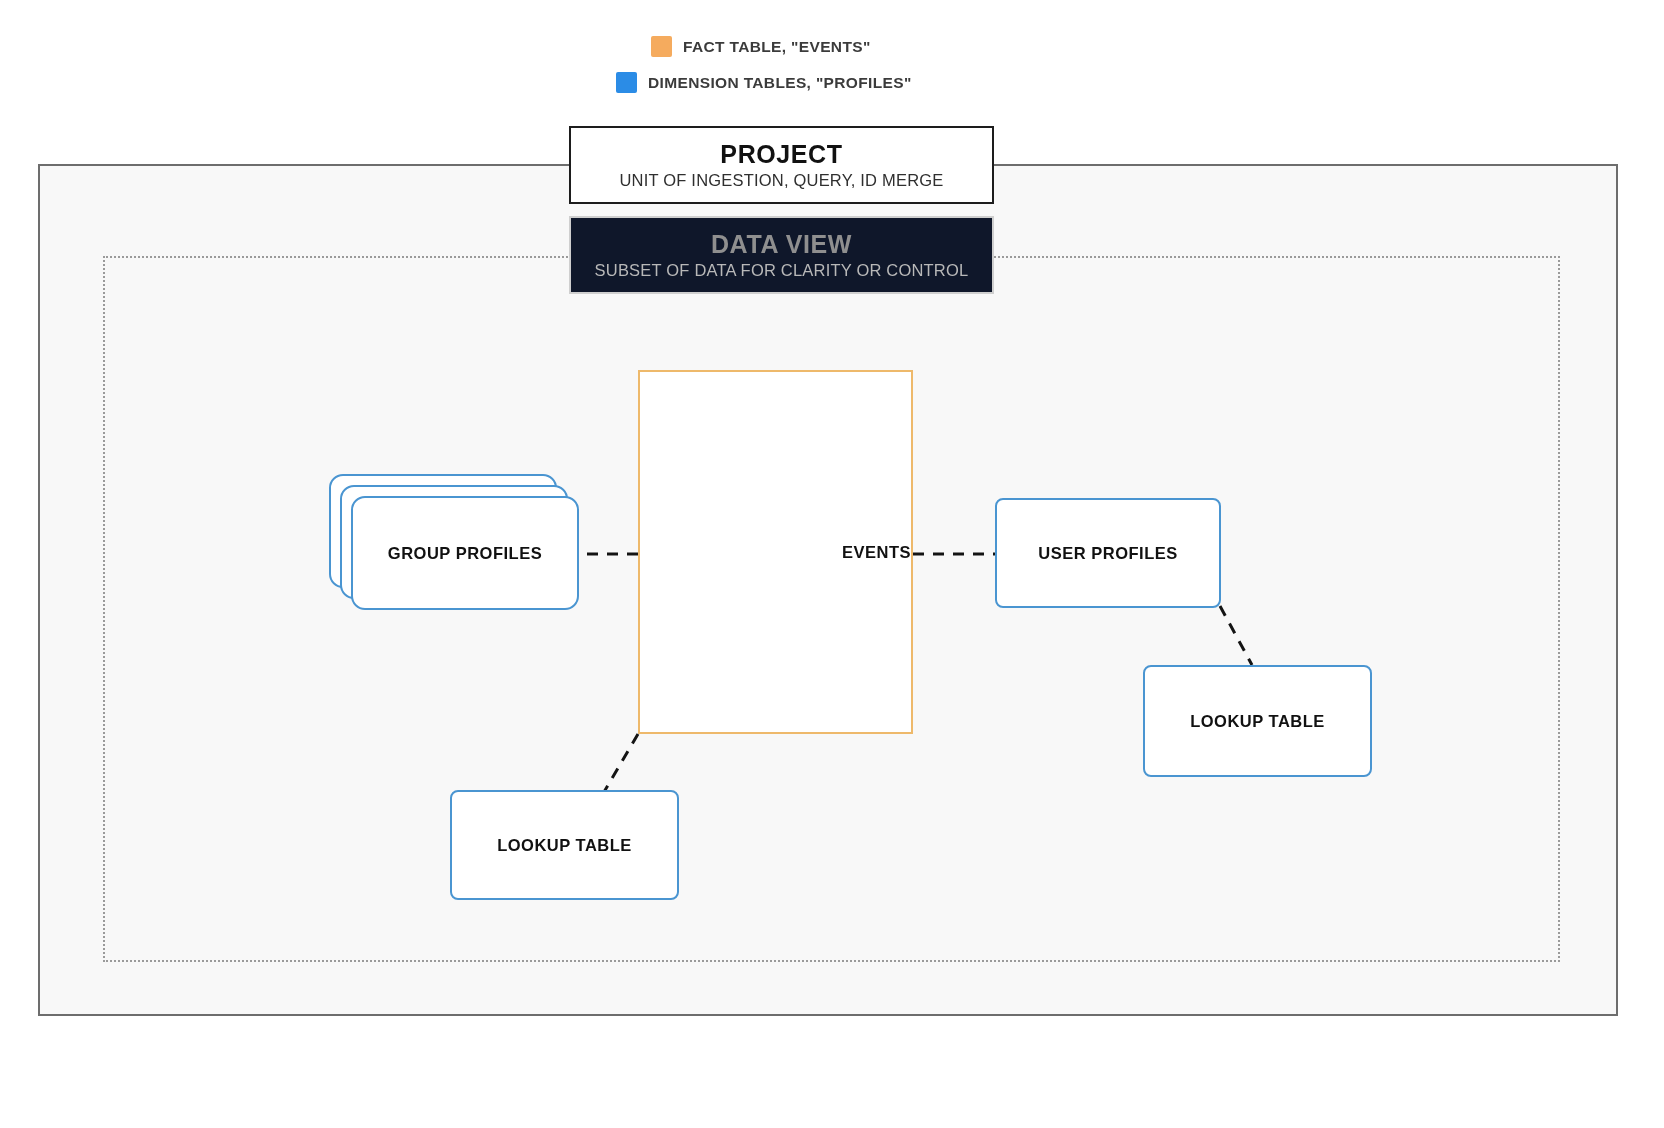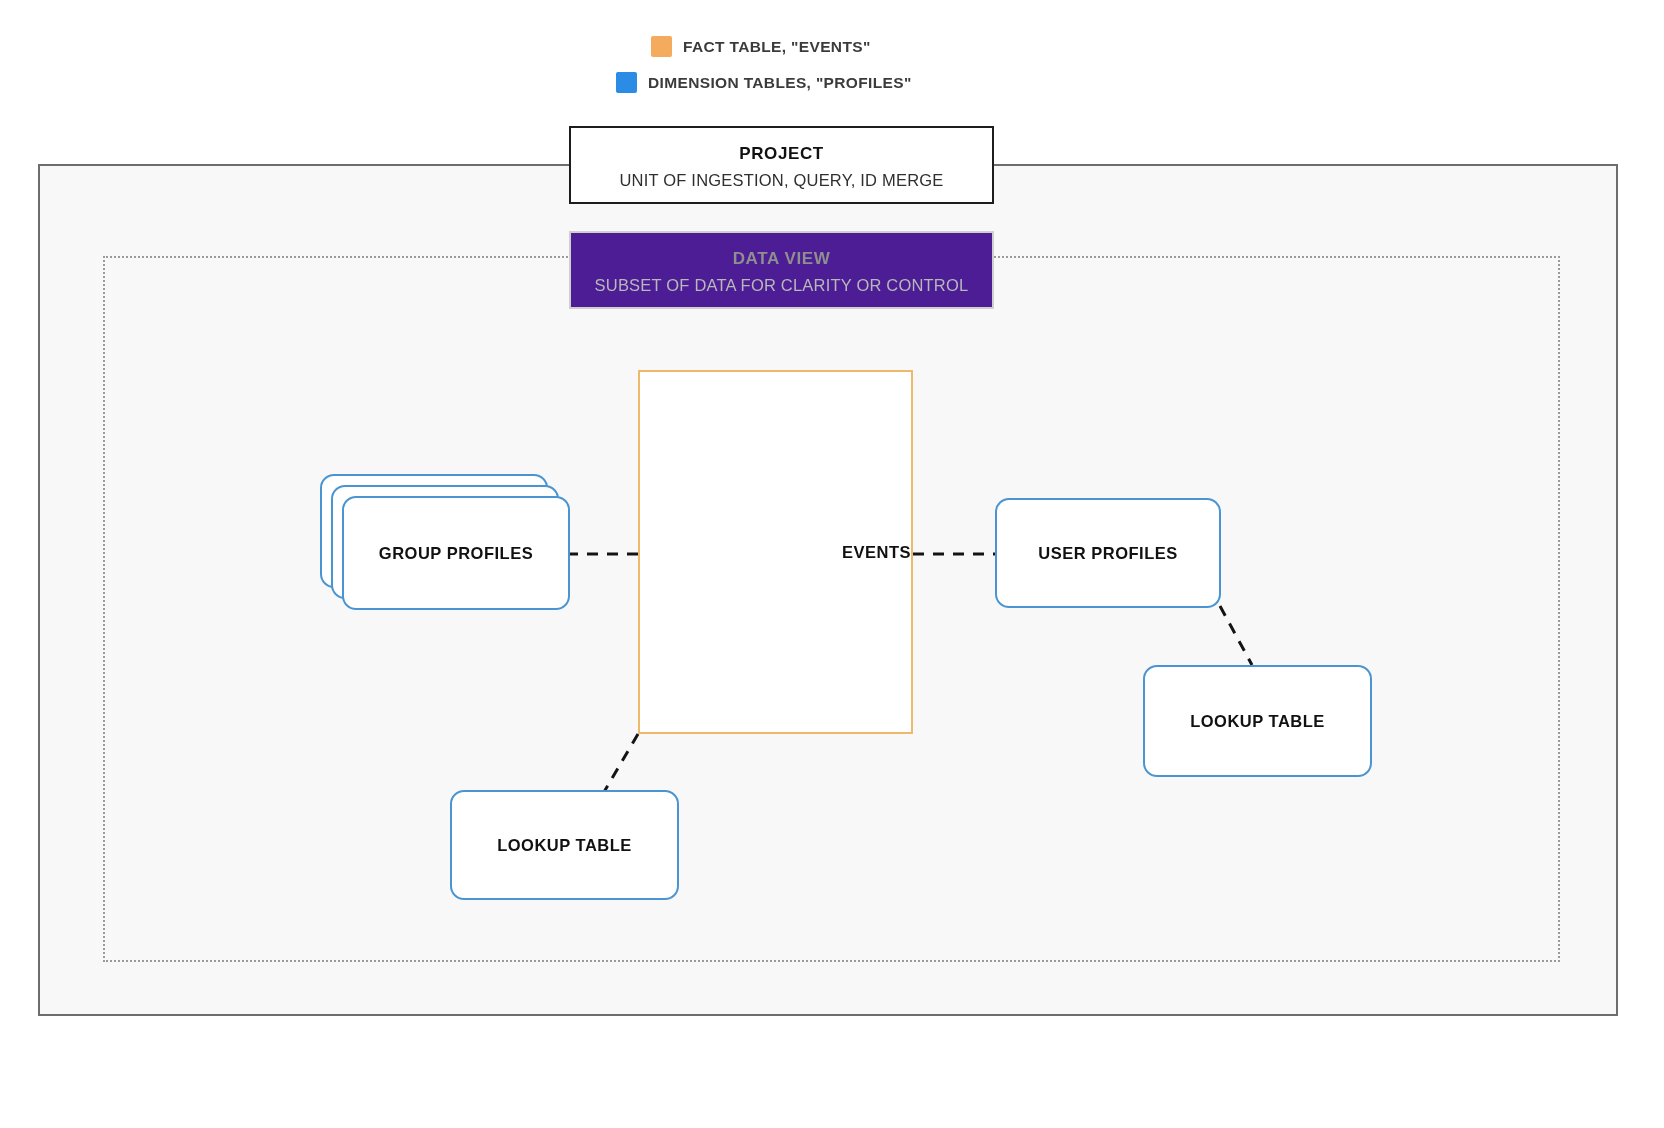--- a/index.html
+++ b/index.html
@@ -73,28 +73,28 @@
   }
   #project-card {
     left: 569px;
     top: 126px;
     width: 425px;
     height: 78px;
     border: 2px solid #1d1d1d;
   }
   #dataview-card {
     left: 569px;
-    top: 231px;
+    top: 216px;
     width: 425px;
     height: 78px;
     border: 2px solid #cfcfcf;
-    background: #4c1d95;
+    background: #0f172a;
   }
   .card-title {
-    font-size: 17px;
+    font-size: 25px;
     font-weight: bold;
     letter-spacing: 0.6px;
     line-height: 26px;
   }
   .card-sub {
     font-size: 16.5px;
     font-weight: normal;
     letter-spacing: 0.2px;
     line-height: 26px;
   }
@@ -118,21 +118,21 @@
     justify-content: flex-end;
   }
   #events-box .node-label { color: #111111; }
 
   
   .node-card {
     position: absolute;
     box-sizing: border-box;
     background: #ffffff;
     border: 2px solid #4a95d1;
-    border-radius: 14px;
+    border-radius: 8px;
     display: flex;
     align-items: center;
     justify-content: center;
   }
   .node-label {
     font-size: 16.5px;
     font-weight: bold;
     letter-spacing: 0.5px;
     color: #111111;
     white-space: nowrap;
@@ -147,20 +147,21 @@
     height: 136px;
   }
   .stack-card {
     position: absolute;
     box-sizing: border-box;
     background: #ffffff;
     border: 2px solid #4a95d1;
     border-radius: 14px;
     width: 228px;
     height: 114px;
+    margin-left: 9px;
   }
   #group-card-back   { left: 0px;  top: 0px;  }
   #group-card-mid    { left: 11px; top: 11px; }
   #group-card-front  {
     left: 22px; top: 22px;
     display: flex;
     align-items: center;
     justify-content: center;
   }
 

